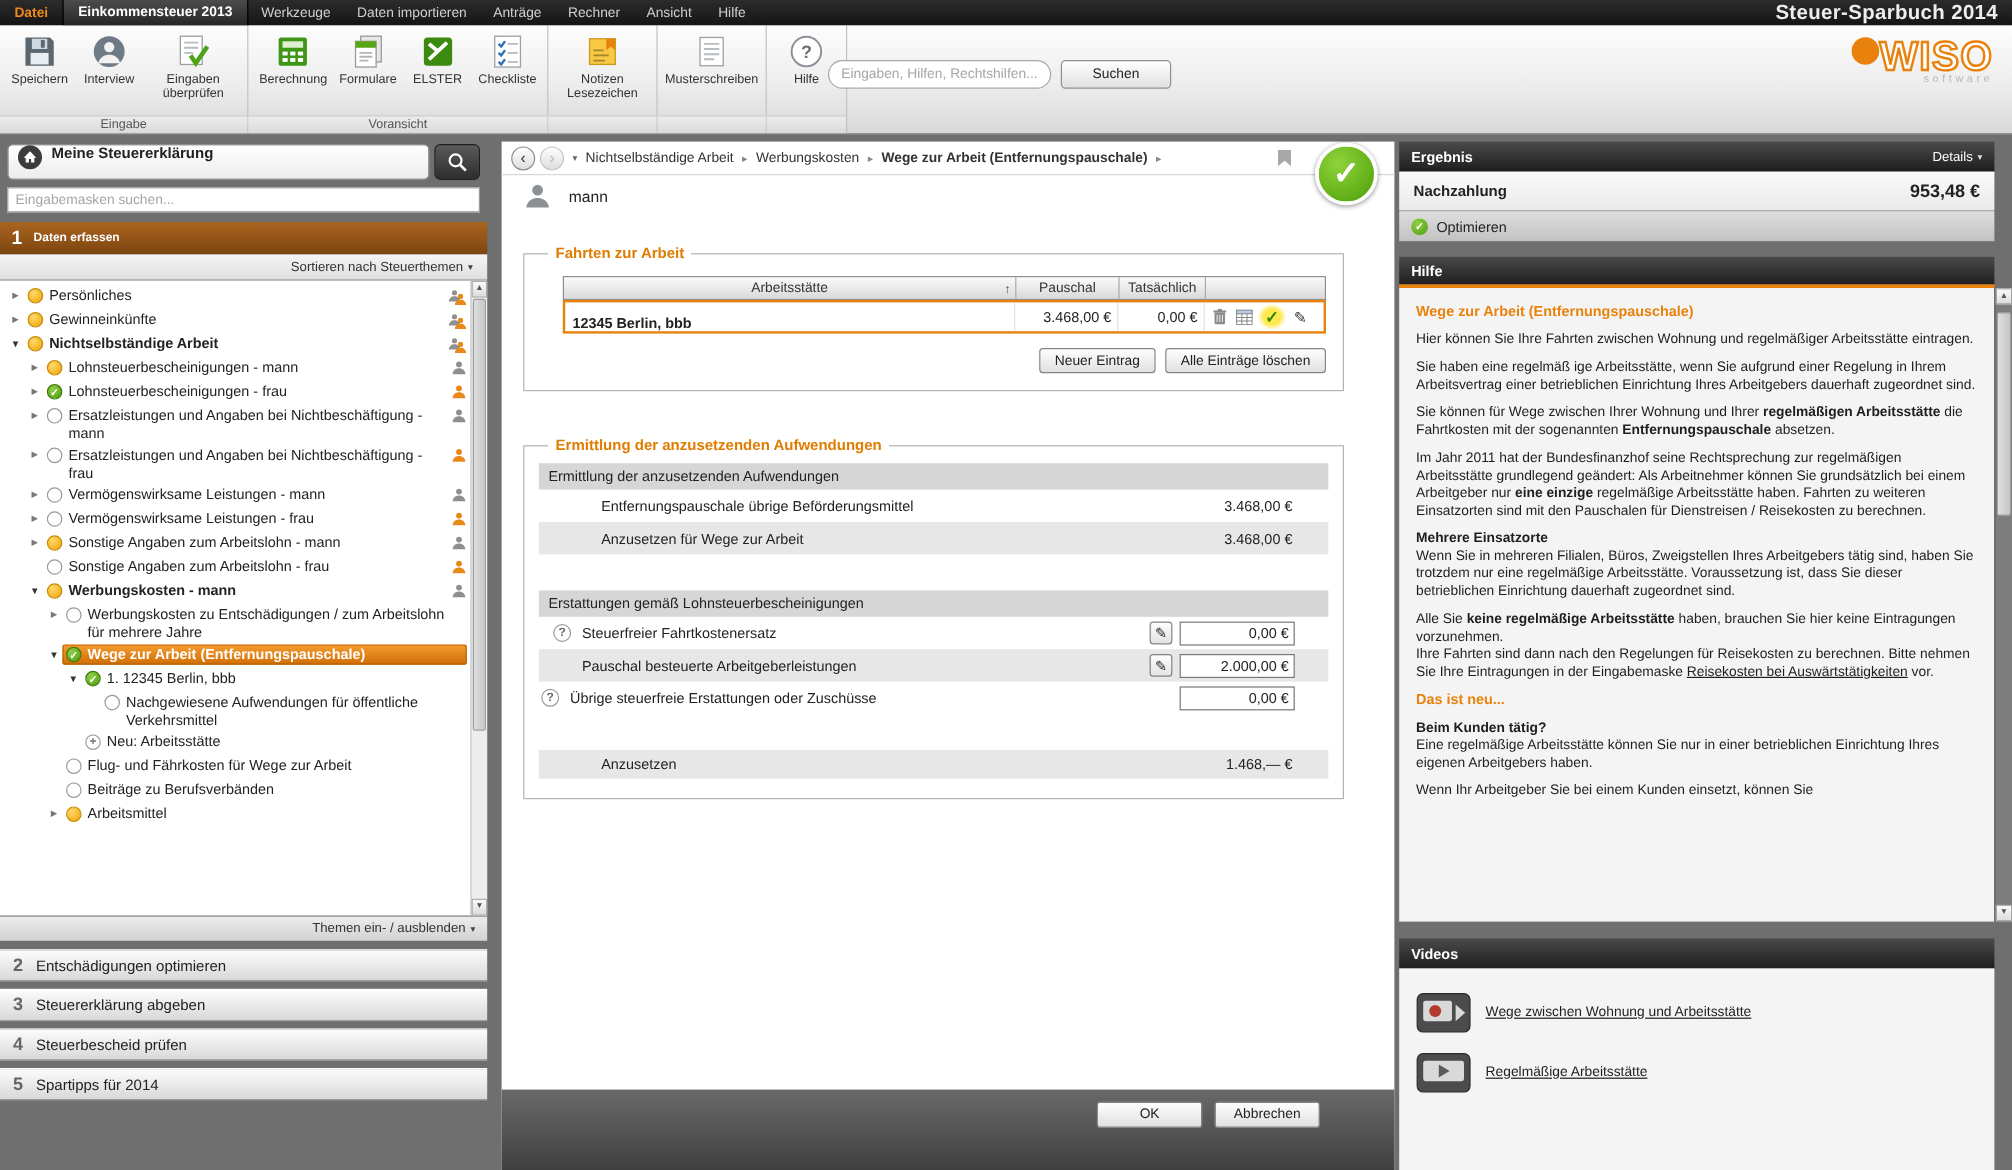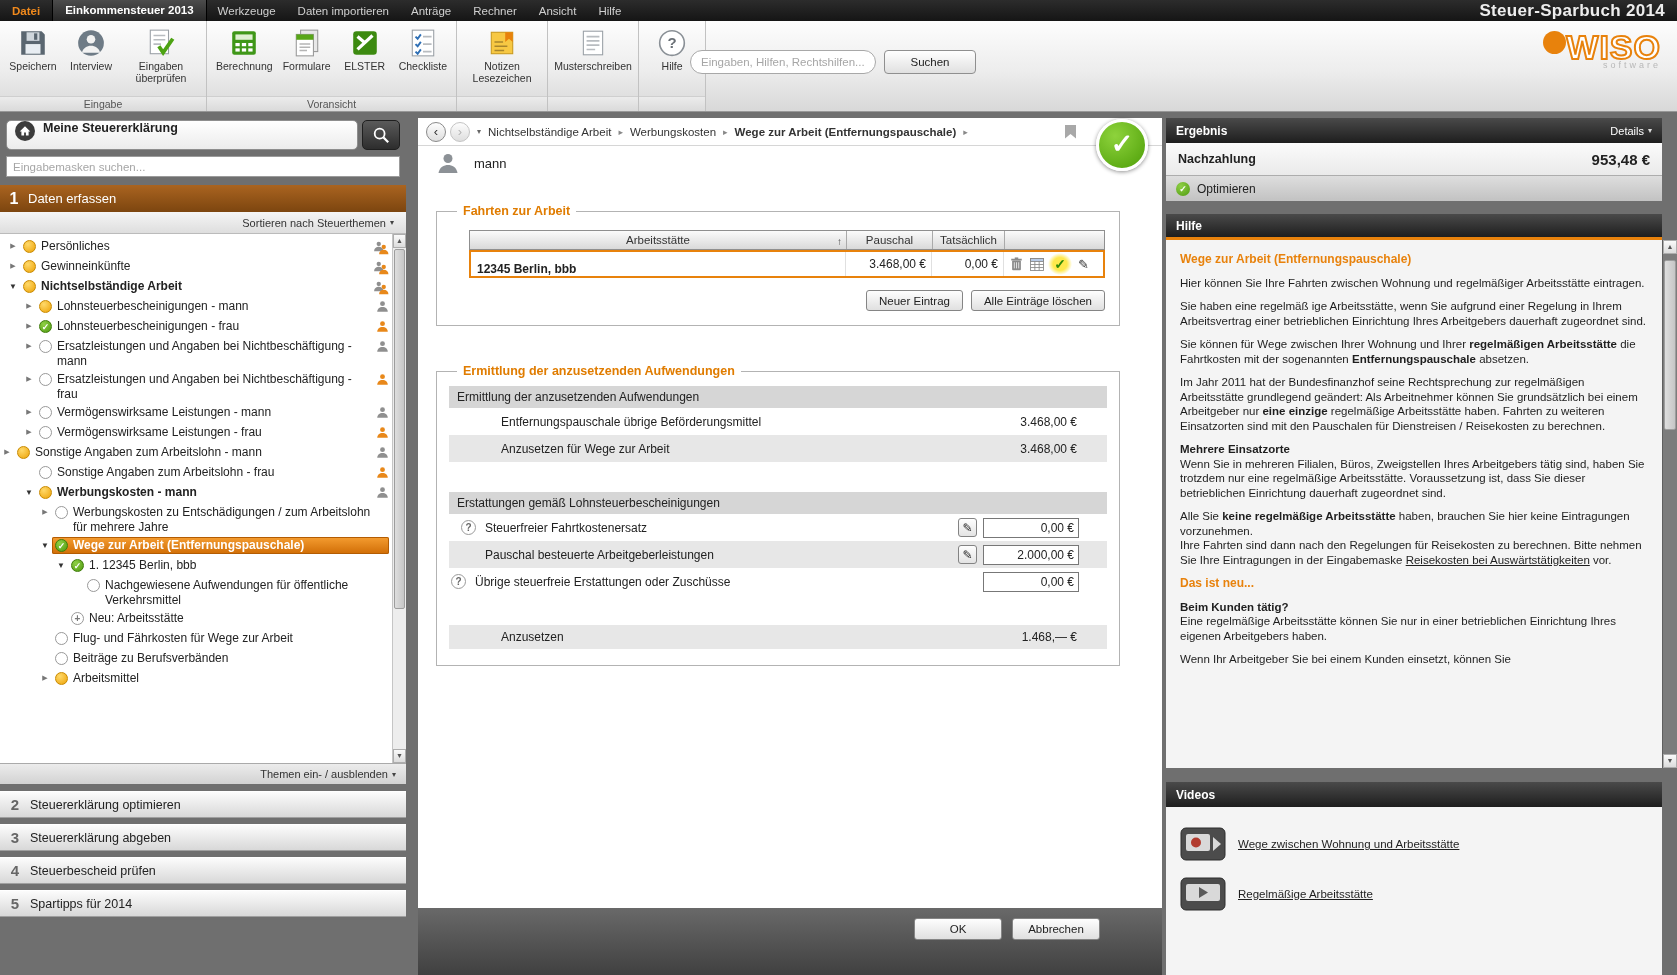--- a/index.html
+++ b/index.html
@@ -36,21 +36,21 @@
 
 #sidebar{position:absolute;top:112px;left:0;width:406px;bottom:0;}
 .sb-header{position:absolute;top:8px;left:6px;right:6px;height:30px;display:flex;gap:4px;}
 .sb-title-box{flex:1;background:linear-gradient(#fff,#ececec);border:1px solid #8e8e8e;border-radius:5px;display:flex;align-items:flex-start;gap:8px;padding:0 8px;font-weight:bold;font-size:12.5px;cursor:pointer;}
 .home-badge{width:20px;height:20px;border-radius:50%;background:#3c3c3c;display:flex;align-items:center;justify-content:center;flex:none;}
 .sb-search-btn{width:38px;background:linear-gradient(#5a5a5a,#2d2d2d);border:1px solid #1f1f1f;border-radius:5px;display:flex;align-items:center;justify-content:center;cursor:pointer;}
 .sb-input{position:absolute;top:44px;left:6px;width:394px;height:21px;border:1px solid #9b9b9b;background:#fff;font-size:11.5px;padding:0 6px;color:#333;font-family:inherit;}
 .sb-input::placeholder{color:#a6a6a6;}
 .sb-step1{position:absolute;top:73px;left:0;right:0;height:27px;background:linear-gradient(#aa6420,#7c450f);display:flex;align-items:center;color:#fff;cursor:pointer;}
 .sb-step1 .num{font-size:16px;font-weight:bold;width:28px;text-align:center;}
-.sb-step1 .lbl{font-weight:normal;font-size:13px;}
+.sb-step1 .lbl{font-weight:bold;font-size:10px;}
 .sb-sort{position:absolute;top:100px;left:0;right:0;height:22px;background:linear-gradient(#f5f5f5,#dedede);border-bottom:1px solid #bbb;display:flex;align-items:center;justify-content:flex-end;gap:4px;padding-right:12px;font-size:11px;color:#333;cursor:pointer;}
 .caret{font-size:8px;color:#444;}
 .sb-tree{position:absolute;top:122px;left:0;right:0;height:529px;background:#fff;overflow:hidden;padding:3px 17px 2px 0;}
 .tree-row{display:flex;align-items:flex-start;min-height:20px;padding:1px 0;cursor:pointer;}
 .tw-arrow{width:14px;flex:none;font-size:7px;color:#777;text-align:center;padding-top:4px;}
 .tw-arrow.expanded{font-size:8px;color:#333;}
 .tree-main{flex:1;display:flex;align-items:flex-start;gap:5px;padding:1px 3px;border-radius:2px;}
 .st{width:13px;height:13px;flex:none;border-radius:50%;margin-top:1px;font-size:9px;line-height:12px;text-align:center;}
 .st-pending{background:radial-gradient(circle at 35% 30%,#ffd96a,#eda307);border:1px solid #c98a00;}
 .st-done{background:radial-gradient(circle at 35% 30%,#8fd046,#4f9a10);border:1px solid #3f7d0a;color:#fff;font-weight:bold;}
@@ -473,21 +473,21 @@
             <span class="st st-radio"></span>
             <span class="tree-label">Vermögenswirksame Leistungen - frau</span>
           </span>
           <span class="person-wrap">
             <svg viewBox="0 0 16 16" width="13" height="13">
               <circle cx="8" cy="4.5" r="3" fill="#e8881a"></circle>
               <path d="M1.5 14.5c0-3.6 2.9-6 6.5-6s6.5 2.4 6.5 6z" fill="#e8881a"></path>
             </svg>
           </span>
         </div>
-        <div class="tree-row" style="">
+        <div class="tree-row" style="padding-left: 22px;">
           <span class="tw-arrow collapsed">▶</span>
           <span class="tree-main">
             <span class="st st-pending"></span>
             <span class="tree-label">Sonstige Angaben zum Arbeitslohn - mann</span>
           </span>
           <span class="person-wrap">
             <svg viewBox="0 0 16 16" width="13" height="13">
               <circle cx="8" cy="4.5" r="3" fill="#8f8f8f"></circle>
               <path d="M1.5 14.5c0-3.6 2.9-6 6.5-6s6.5 2.4 6.5 6z" fill="#8f8f8f"></path>
             </svg>
@@ -576,21 +576,21 @@
           </span>
         </div>
       </div>
     <div class="sb-themes">
       <span>Themen ein- / ausblenden</span>
       <span class="caret">▾</span>
     </div>
     <div id="sb-steps">
         <div class="sb-step">
           <span class="num">2</span>
-          <span class="lbl">Steuererklärung optimieren</span>
+          <span class="lbl">Entschädigungen optimieren</span>
         </div>
         <div class="sb-step">
           <span class="num">3</span>
           <span class="lbl">Steuererklärung abgeben</span>
         </div>
         <div class="sb-step">
           <span class="num">4</span>
           <span class="lbl">Steuerbescheid prüfen</span>
         </div>
         <div class="sb-step">

